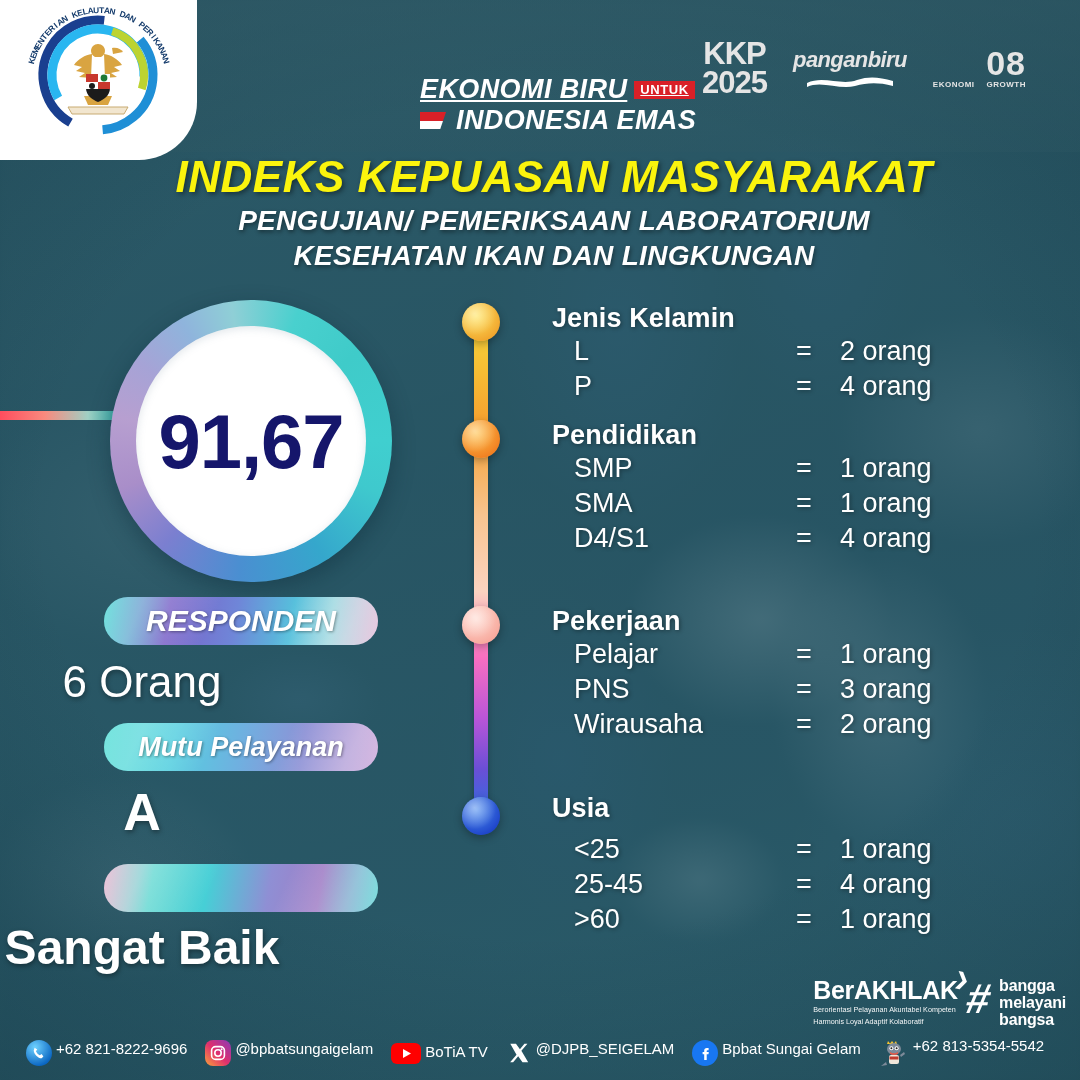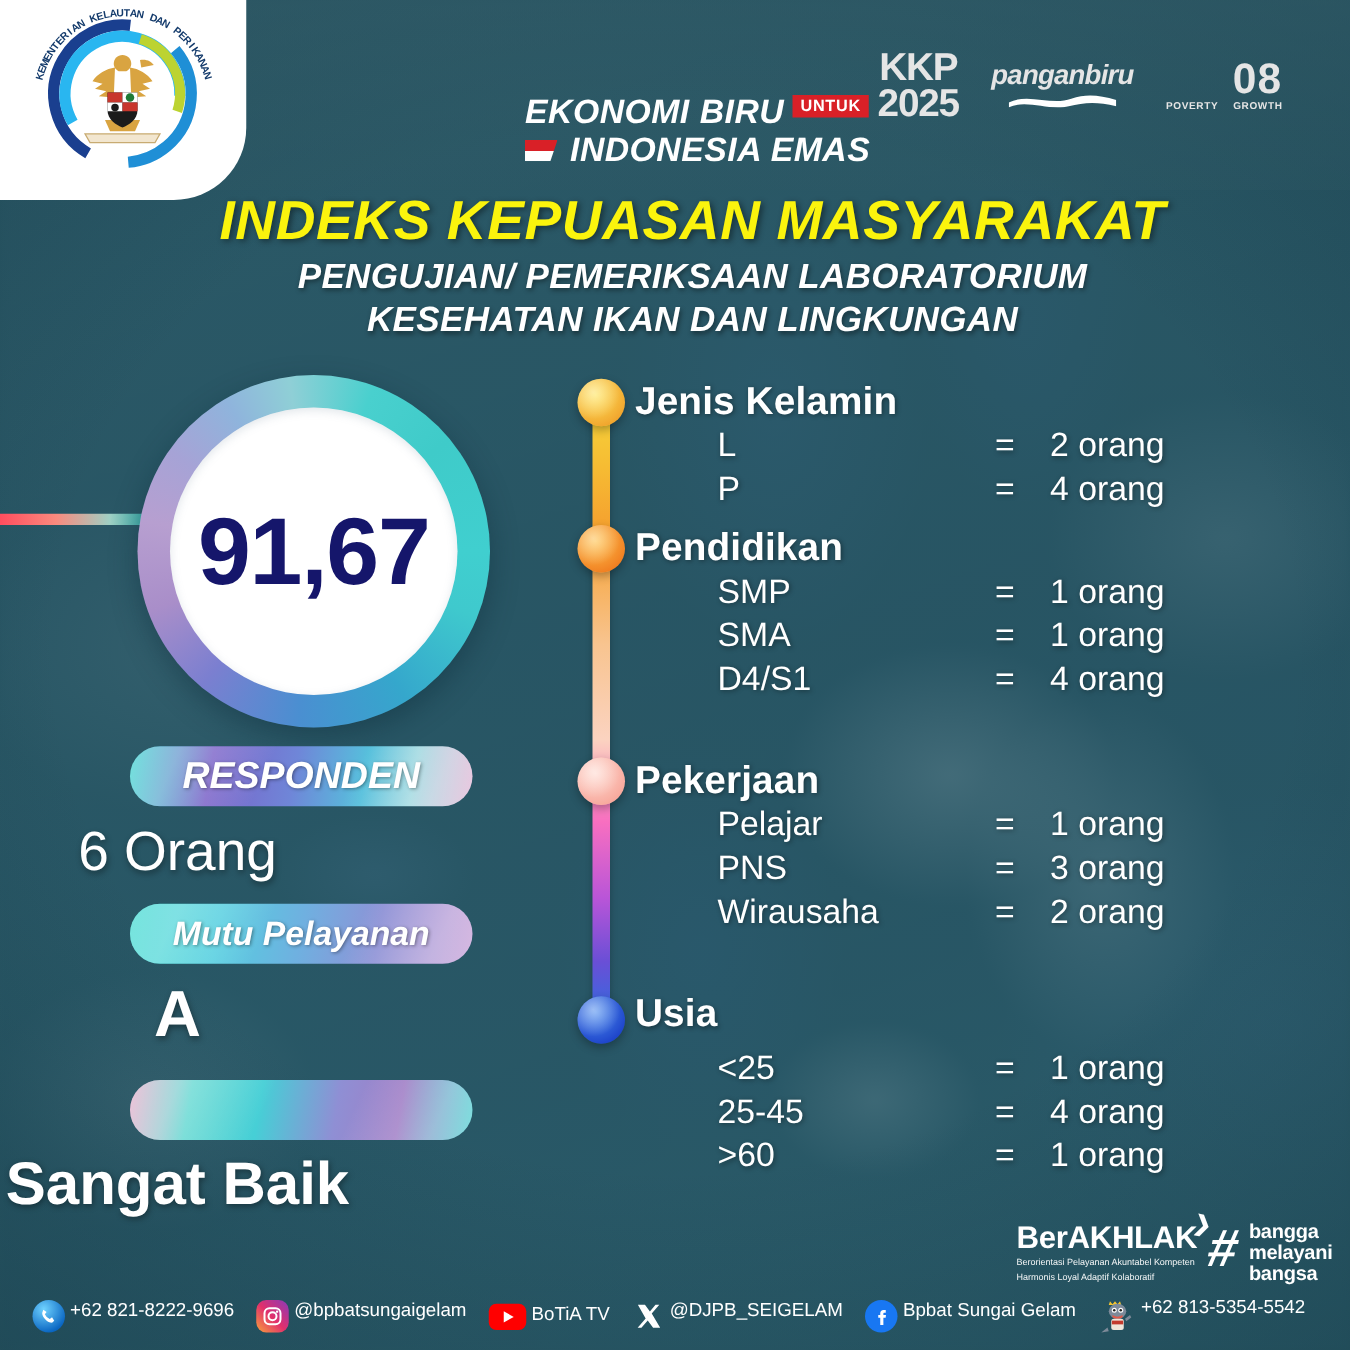--- a/index.html
+++ b/index.html
@@ -58,21 +58,21 @@
     position:absolute; left:50%; top:50%;
     transform-origin:0 0;
     font-family:"Liberation Sans", sans-serif;
   }
 
   #tagline-ekonomi {
     position:absolute; left:420px; top:76px; width:300px; text-align:left;
     color:#ffffff;
   }
   .eb-l1 { font-size:27px; font-weight:bold; letter-spacing:.4px; font-style:italic;
-           display:flex; align-items:flex-start; gap:7px; line-height:1; }
+           display:flex; align-items:center; gap:7px; line-height:1;text-decoration:underline; }
   .eb-l2 { font-size:27px; font-weight:bold; letter-spacing:.4px; font-style:italic;
            display:flex; align-items:center; gap:10px; line-height:1; margin-top:4px; }
   .untuk-badge {
     background:#d92027; color:#fff; font-size:13px; font-weight:bold;
     padding:2px 6px 3px; letter-spacing:.6px; font-style:normal; line-height:1;
   }
   .flag-dash { display:inline-block; width:26px; height:17px;
     background:linear-gradient(180deg,#d92027 0 50%, #ffffff 50% 100%);
     clip-path:polygon(0 0, 100% 0, 78% 100%, 0 100%);
   }
@@ -206,22 +206,22 @@
     background:radial-gradient(circle at 33% 28%, rgba(255,255,255,.45), rgba(255,255,255,0) 58%);
   }
   #dot-1 { top:303px; background:radial-gradient(circle at 38% 34%,#ffe45c,#f0a32c 78%); }
   #dot-2 { top:420px; background:radial-gradient(circle at 38% 34%,#ffc24d,#f07d20 78%); }
   #dot-3 { top:606px; background:radial-gradient(circle at 38% 34%,#ffd9cf,#f7a79b 78%); }
   #dot-4 { top:797px; background:radial-gradient(circle at 38% 34%,#4f8ef0,#1b40c8 80%); }
 
   
   .grp { position:absolute; left:508px; width:500px; color:#ffffff; }
   .grp-title {
-    font-size:31px; font-weight:bold; letter-spacing:.1px;
-    text-shadow:1px 1px 4px rgba(0,0,0,.42); margin-bottom:2px;
+    font-size:27px; font-weight:bold; letter-spacing:.1px;
+    text-shadow:1px 1px 4px rgba(0,0,0,.42); margin-bottom:2px;margin-left:44px;
   }
   .row { display:flex; align-items:baseline; height:35px; }
   .row .rlabel {
     flex:0 0 288px; padding-left:66px; font-size:27px;
     text-shadow:1px 1px 4px rgba(0,0,0,.40);
   }
   .row .req  { flex:0 0 44px; font-size:27px; text-shadow:1px 1px 4px rgba(0,0,0,.40); }
   .row .rval { font-size:27px; text-shadow:1px 1px 4px rgba(0,0,0,.40); }
 
   #grp-0 { top:303px; }
@@ -357,21 +357,21 @@
   </div>
   <div class="panganbiru">
     <div class="pb-word">panganbiru</div>
     <svg class="pb-wave" viewBox="0 0 86 13">
       <path d="M0 9C16 1 34 12 50 6c12-4 22-3 36 1v5C70 8 60 9 48 12 32 16 14 6 0 13z" fill="#ffffff"></path>
     </svg>
   </div>
   <div class="zero8">
     <div class="nums">08</div>
     <div class="subs">
-      <span>POVERTY</span>
+      <span>EKONOMI</span>
       <span>GROWTH</span>
     </div>
   </div>
 </div>
 
 <div id="title-main">INDEKS KEPUASAN MASYARAKAT</div>
 <div id="title-sub1">PENGUJIAN/ PEMERIKSAAN LABORATORIUM</div>
 <div id="title-sub2">KESEHATAN IKAN DAN LINGKUNGAN</div>
 
 <div id="score-line"></div>

